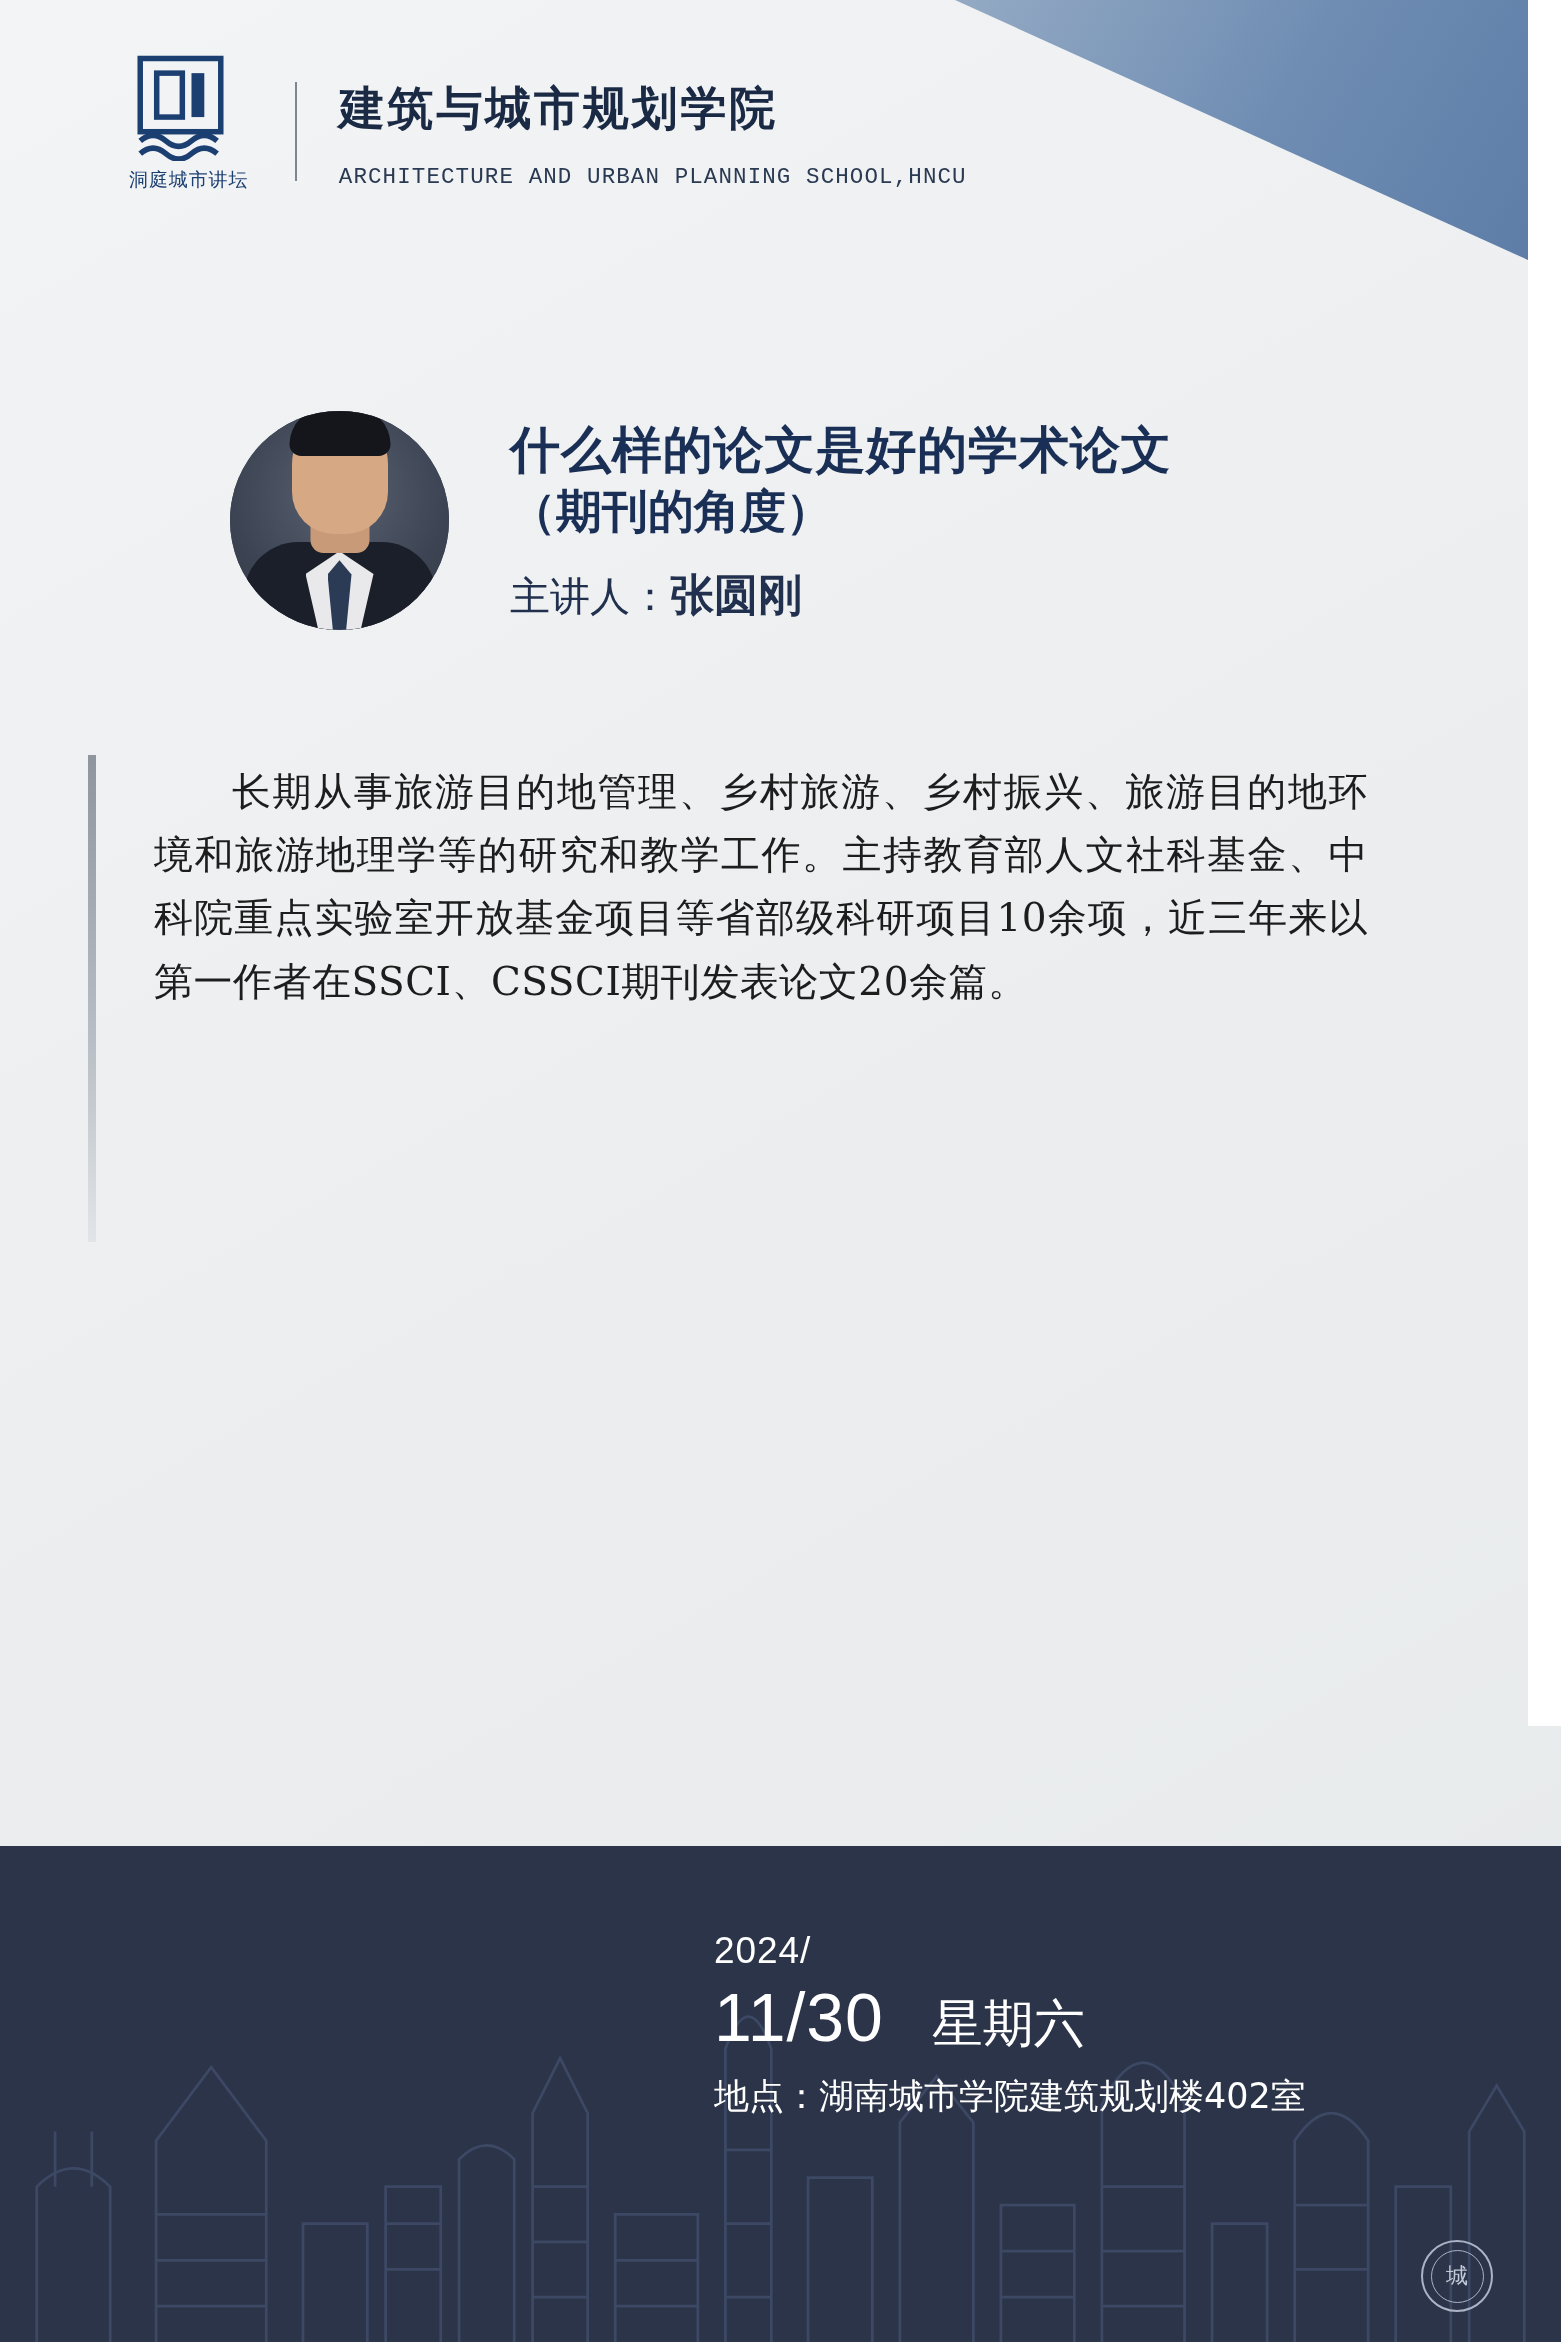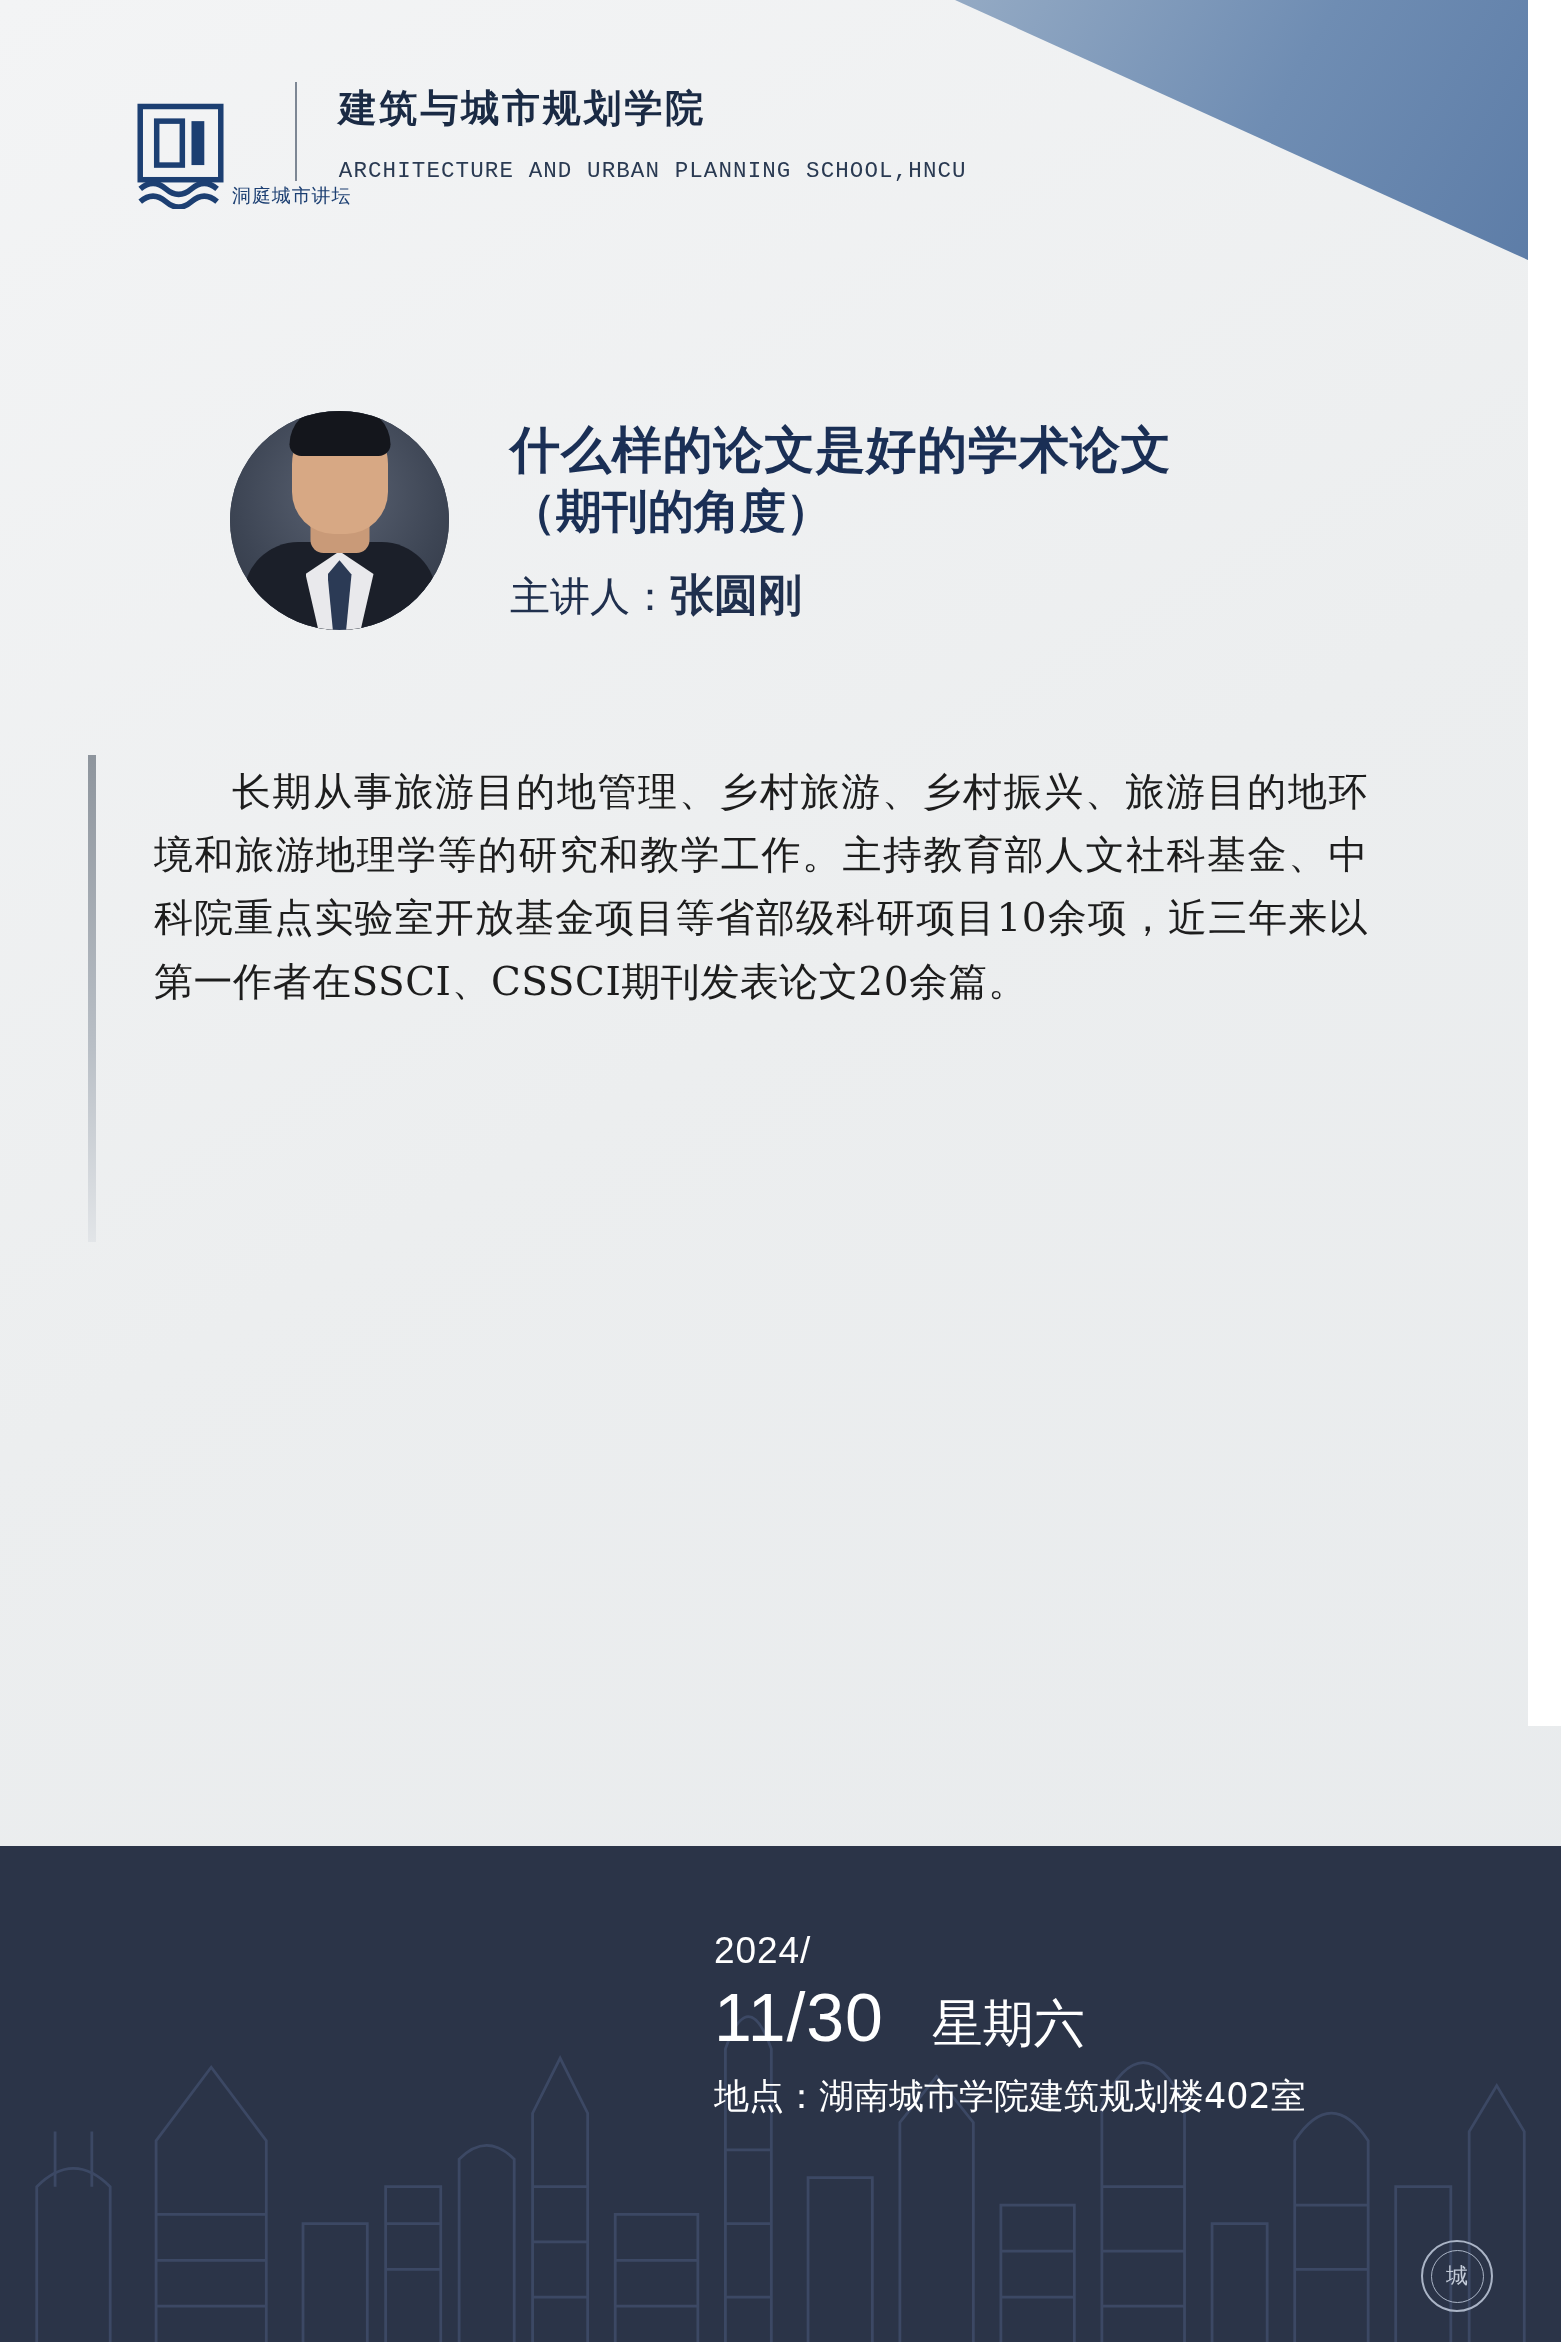--- a/index.html
+++ b/index.html
@@ -41,22 +41,22 @@
     position: absolute;
     top: 53px;
     left: 129px;
     display: flex;
     align-items: center;
   }
   .logo {
     width: 118px;
     height: 156px;
     display: flex;
-    flex-direction: row;
-    align-items: flex-end;
+    flex-direction: column;
+    align-items: flex-start;
     justify-content: flex-start;
   }
   .logo-mark {
     width: 103px;
     height: 108px;
     position: relative;
   }
   .logo-text {
     margin-top: 5.5px;
     font-size: 19px;
@@ -66,21 +66,21 @@
     font-family: "DejaVu Sans", sans-serif;
   }
   .divider-v {
     width: 1.8px;
     height: 99px;
     background: #7d8794;
     margin: 0 42px 0 48px;
   }
   .title-block { padding-top: 5.5px; }
   .school-cn {
-    font-size: 38px;
+    font-size: 46px;
     color: #1a2a44;
     letter-spacing: 2.8px;
     font-family: "DejaVu Sans", sans-serif;
     font-weight: 600;
   }
   .school-en {
     margin-top: 24px;
     font-size: 22.5px;
     color: #2a3a52;
     letter-spacing: 1.1px;

